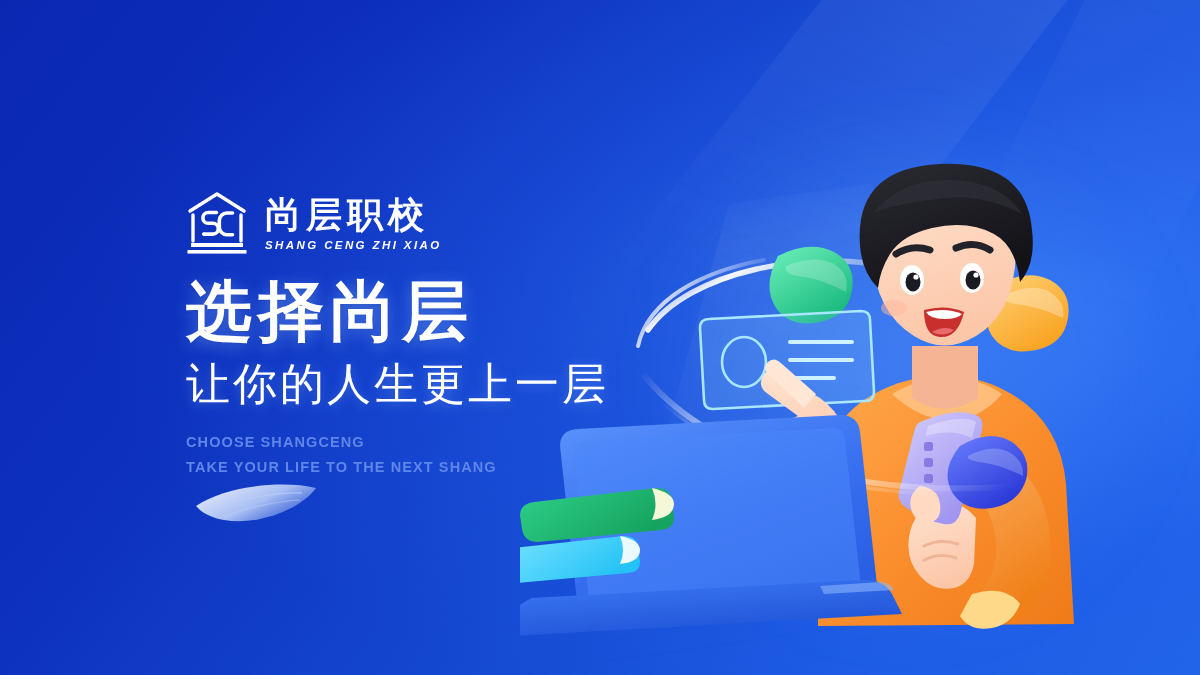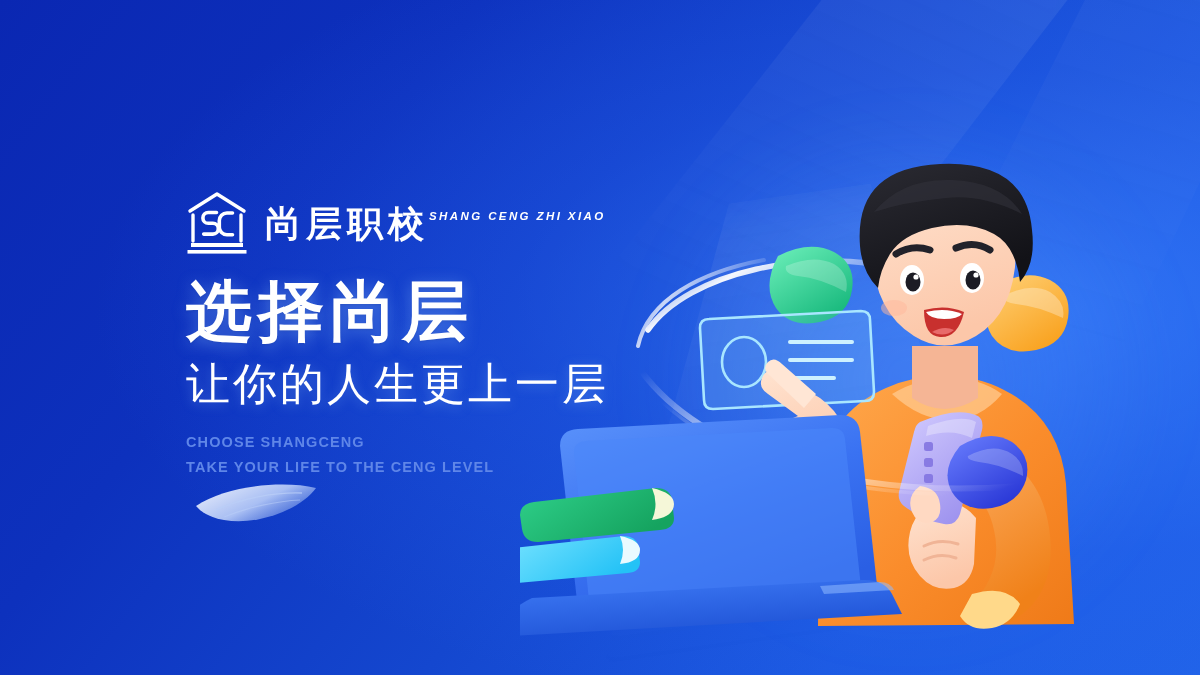--- a/index.html
+++ b/index.html
@@ -39,21 +39,21 @@
     filter:blur(26px);
   }
 
   
   .content { position:absolute; left:186px; top:186px; width:520px; }
 
   .brand { display:flex; align-items:center; gap:17px; height:74px; }
 
   .brand-mark { width:62px; height:64px; flex:0 0 auto; }
 
-  .brand-words { display:flex; flex-direction:row; padding-top:2px; }
+  .brand-words { display:flex; flex-direction:column; padding-top:2px; }
   .brand-cn {
     font-size:36px; font-weight:700; color:#ffffff;
     letter-spacing:5px; line-height:1.06; white-space:nowrap;
   }
   .brand-py {
     font-size:11.5px; font-weight:700; color:#ffffff;
     letter-spacing:2.4px; line-height:1; margin-top:6px; white-space:nowrap;font-style:italic;
   }
 
   .headline {
@@ -117,21 +117,21 @@
         <div class="brand-cn">尚层职校</div>
         <div class="brand-py">SHANG CENG ZHI XIAO</div>
       </div>
     </div>
 
     <div class="headline">选择尚层</div>
     <div class="subhead">让你的人生更上一层</div>
 
     <div class="tagline">
       <div>CHOOSE SHANGCENG</div>
-      <div>TAKE YOUR LIFE TO THE CENG LEVEL</div>
+      <div>TAKE YOUR LIFE TO THE NEXT SHANG</div>
     </div>
   </div>
 
   <svg class="paper" viewBox="0 0 130 60">
     <defs>
       <linearGradient id="pgr" x1="0" y1="0" x2="1" y2="0.6">
         <stop offset="0%" stop-color="#ffffff" stop-opacity=".95"></stop>
         <stop offset="60%" stop-color="#cfe0ff" stop-opacity=".8"></stop>
         <stop offset="100%" stop-color="#9cb9f5" stop-opacity=".35"></stop>
       </linearGradient>

